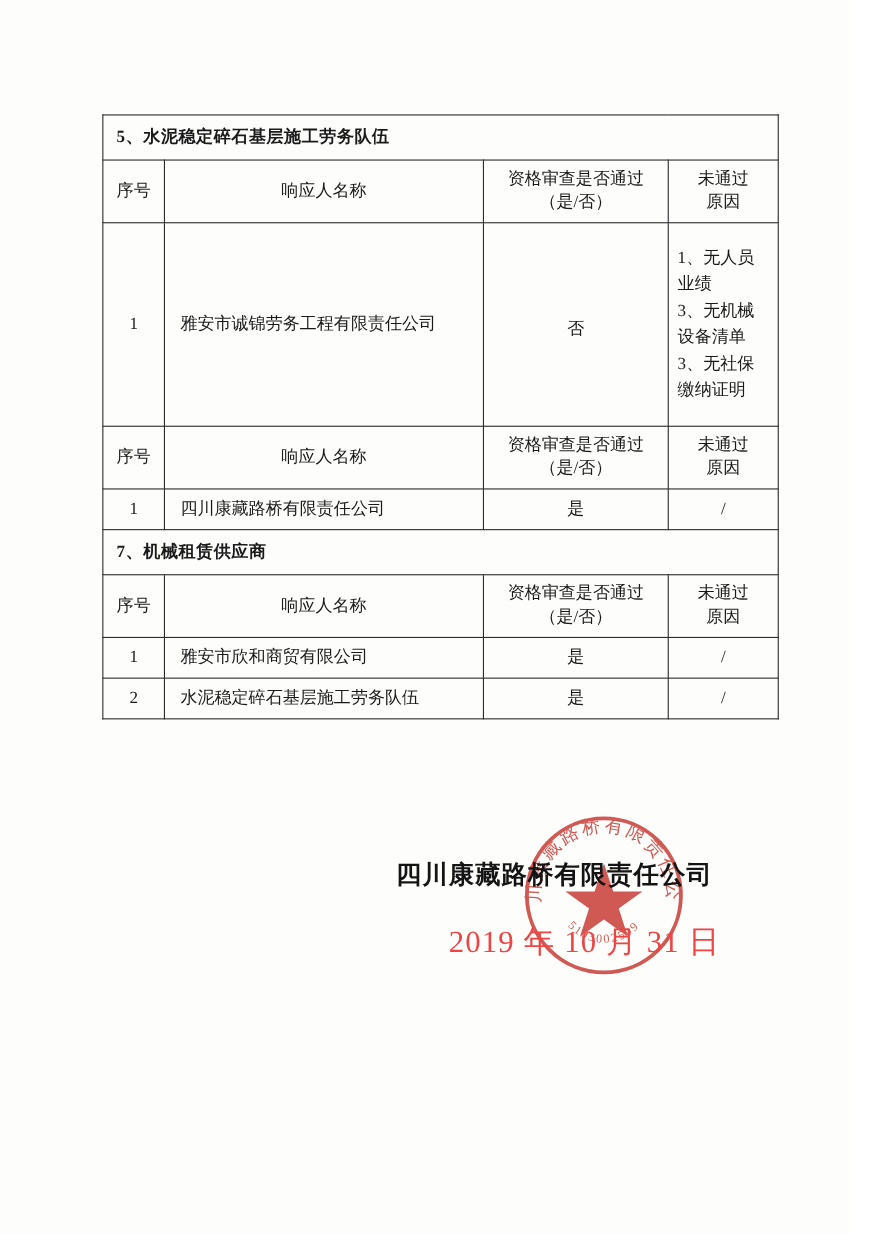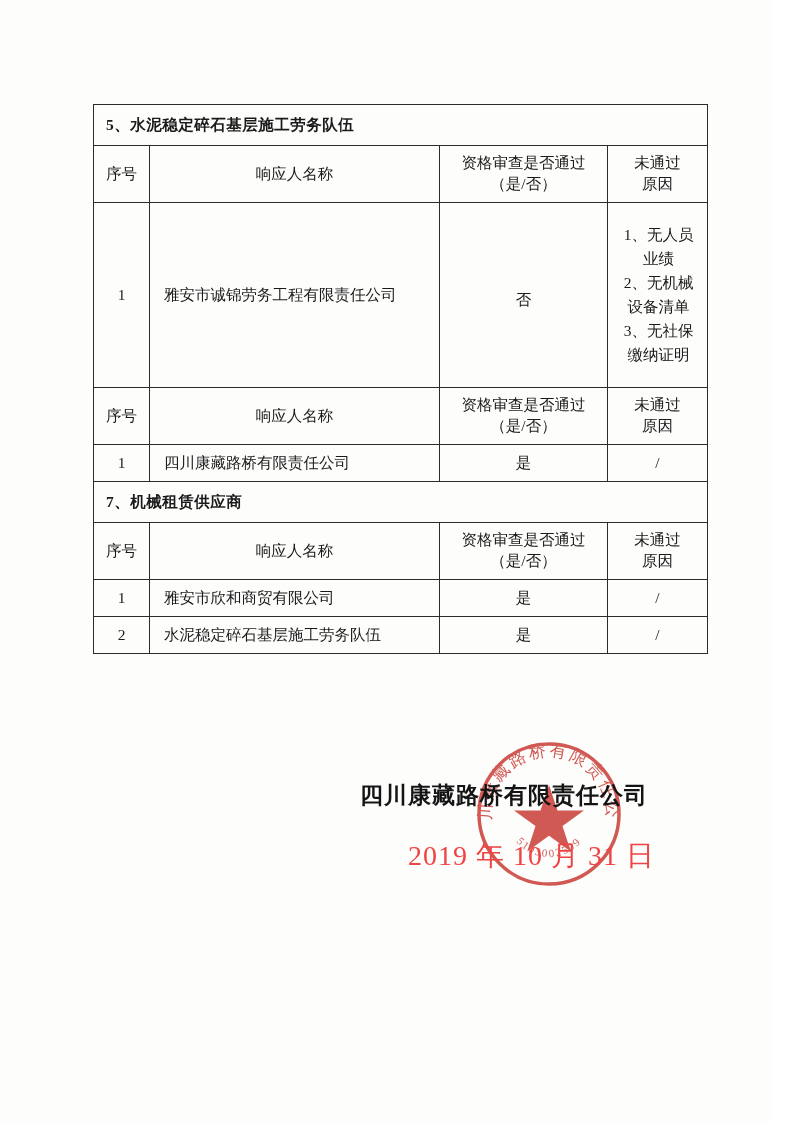--- a/index.html
+++ b/index.html
@@ -62,21 +62,20 @@
     padding: 8px 10px 8px 14px !important;
     vertical-align: top;
     line-height: 1.8;
   }
   .cell-center { text-align: center; vertical-align: middle; }
   .cell-reason {
     padding: 8px 6px 8px 8px !important;
     vertical-align: top;
     line-height: 1.75;
     font-size: 15px;
-    text-align: center;
   }
   .row-tall td { height: 168px; }
   .row-single td { height: 36px; }
   .cell-pass-top { text-align: center; vertical-align: top; padding-top: 10px !important; }
   .seq-mid { text-align: center; vertical-align: middle; }
 
   .sign-block {
     position: absolute;
     left: 360px;
     top: 780px;
@@ -144,21 +143,21 @@
         <span class="two-line">原因</span>
       </td>
     </tr>
     <tr class="row-tall">
       <td class="seq-mid">1</td>
       <td class="cell-name">雅安市诚锦劳务工程有限责任公司</td>
       <td class="cell-pass-top">否</td>
       <td class="cell-reason">
         <div>1、无人员</div>
         <div>业绩</div>
-        <div>2、无机械</div>
+        <div>3、无机械</div>
         <div>设备清单</div>
         <div>3、无社保</div>
         <div>缴纳证明</div>
       </td>
     </tr>
 
     <tr>
       <td class="hdr">序号</td>
       <td class="hdr">响应人名称</td>
       <td class="hdr">

